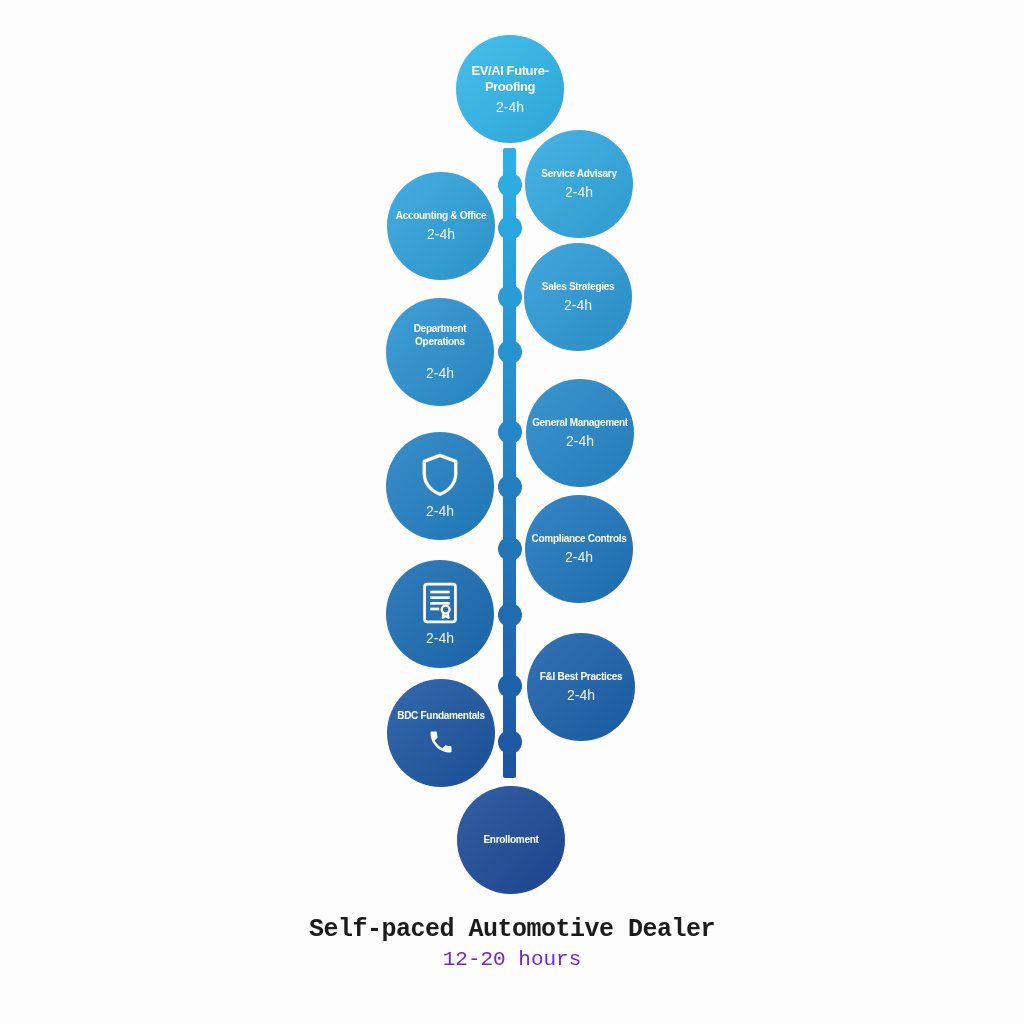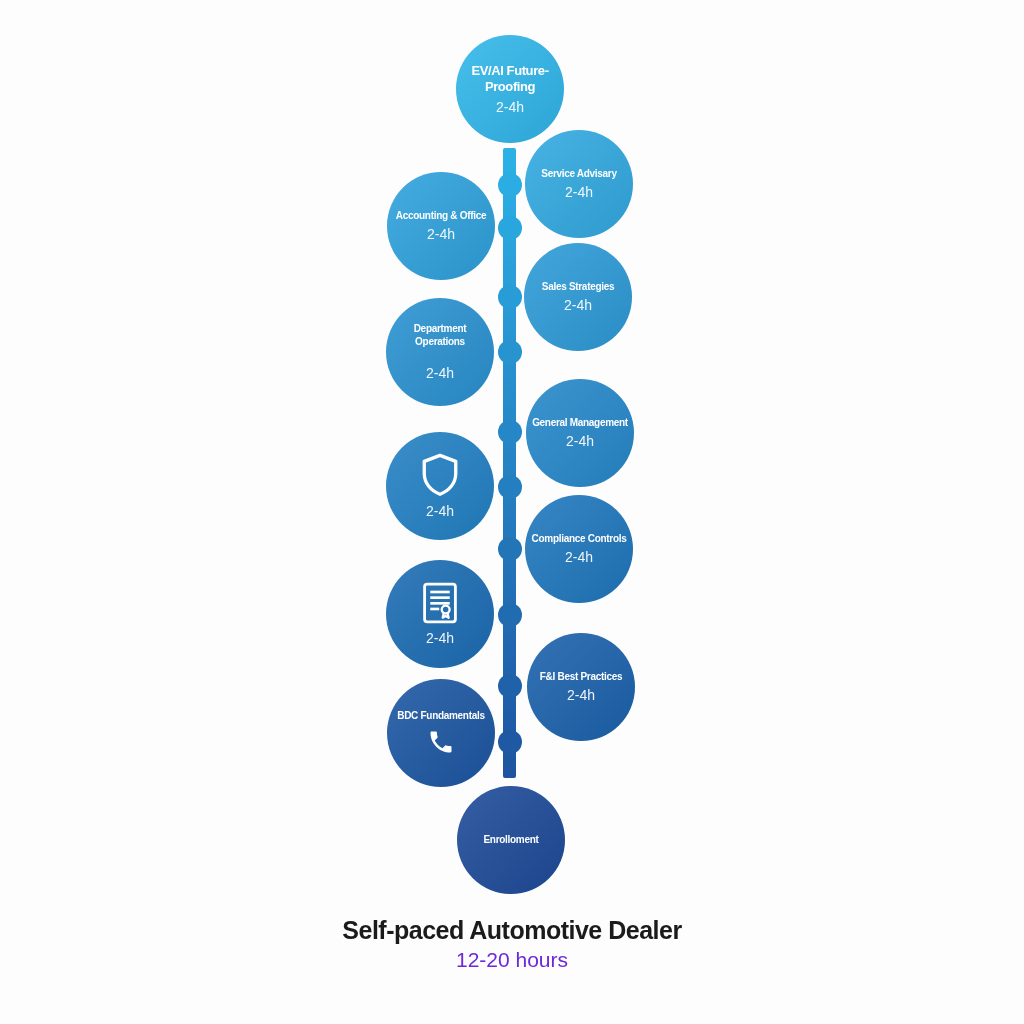--- a/index.html
+++ b/index.html
@@ -31,21 +31,21 @@
   }
   .node--tight .node-title{font-size:13px;letter-spacing:-0.4px;}
   .node-duration{
     font-size:14px;line-height:1.1;color:rgba(255,255,255,0.93);margin-top:4px;
   }
   .node-icon{display:block;margin:0 auto;}
   .node-icon svg{display:block;}
   .icon-gap{margin-top:6px;}
   
   .footer{
-    position:absolute;left:0;right:0;top:916px;text-align:center;
+    position:absolute;left:0;right:0;top:916px;text-align:center;font-family:Liberation Mono, monospace;
   }
   .footer-title{
     font-weight:bold;font-size:25px;line-height:1.14;letter-spacing:-0.5px;color:#1b1b1b;
   }
   .footer-subtitle{
     font-size:21px;color:#6d28d9;margin-top:3px;
   }
 </style>
 </head>
 <body style="background: rgb(253, 253, 254);">

